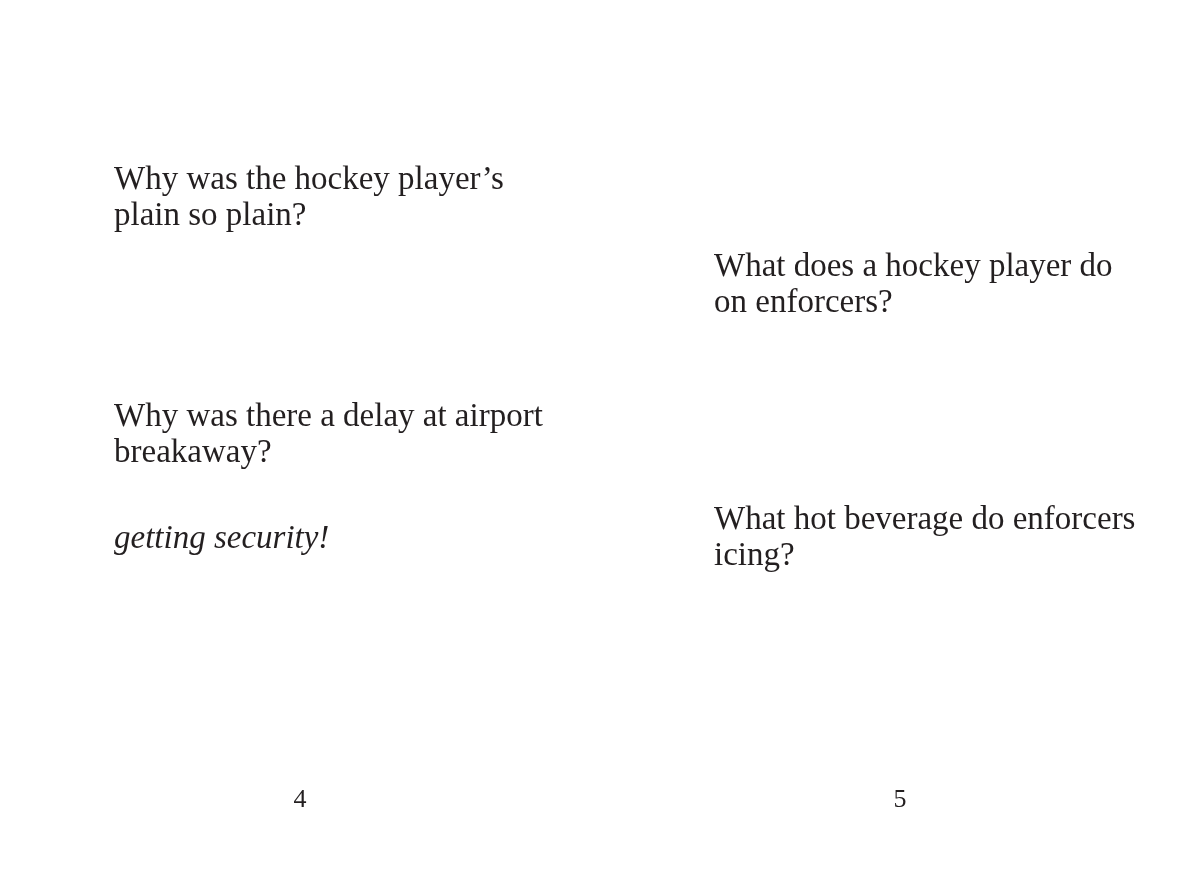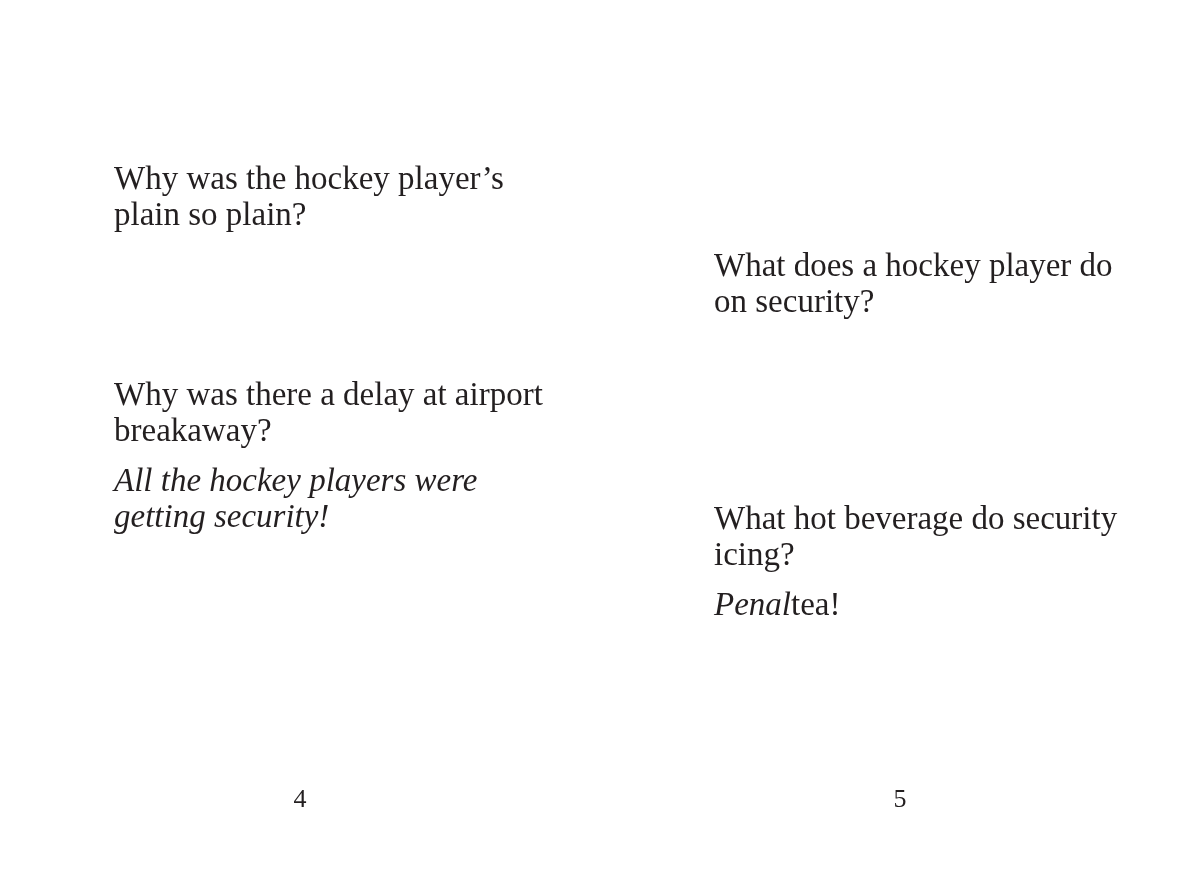--- a/index.html
+++ b/index.html
@@ -21,44 +21,43 @@
 <body>
 
 <div class="page left">
   <div class="joke" style="left:114px; top:160px;">
     <p class="q">
       <span>Why was the hockey player’s</span><br>
       <span>plain so plain?</span>
     </p>
   </div>
 
-  <div class="joke" style="left:114px; top:376px;">
+  <div class="joke" style="left:114px; top:397px;">
     <p class="q">
       <span>Why was there a delay at airport</span><br>
       <span>breakaway?</span>
     </p>
     <p class="a">
-      <span>All the hockey players were</span><br>
+      <br>
       <span>getting security!</span>
     </p>
   </div>
 
   <div class="pnum" style="left:280px;">4</div>
 </div>
 
 <div class="page right">
   <div class="joke" style="left:114px; top:247px;">
     <p class="q">
       <span>What does a hockey player do</span><br>
-      <span>on security?</span>
+      <span>on enforcers?</span>
     </p>
   </div>
 
   <div class="joke" style="left:114px; top:500px;">
     <p class="q">
-      <span>What hot beverage do security</span><br>
+      <span>What hot beverage do enforcers</span><br>
       <span>icing?</span>
     </p>
-    <p class="a"><span>Penal</span><span class="up">tea!</span></p>
   </div>
 
   <div class="pnum" style="left:280px;">5</div>
 </div>
 
 </body></html>

